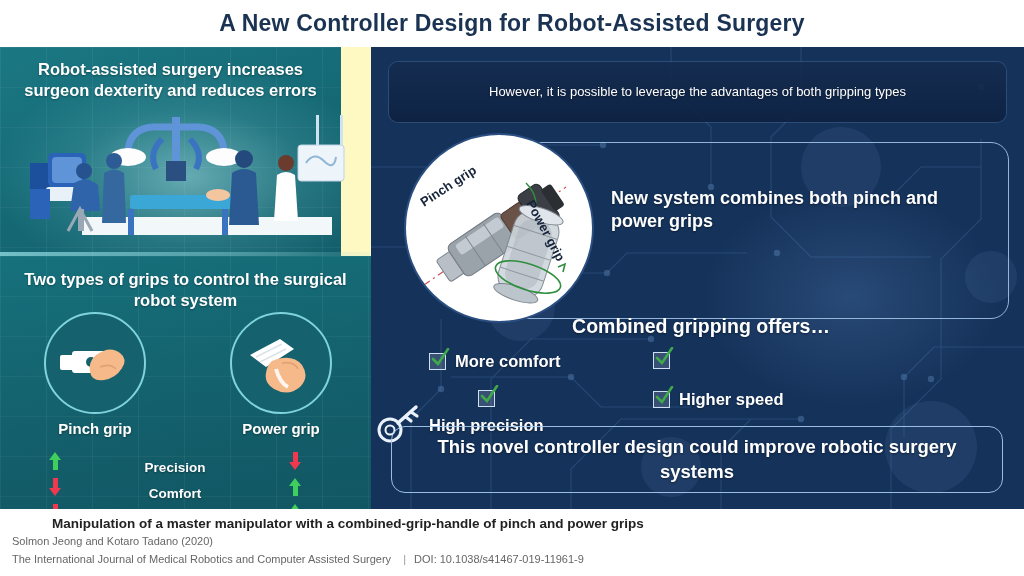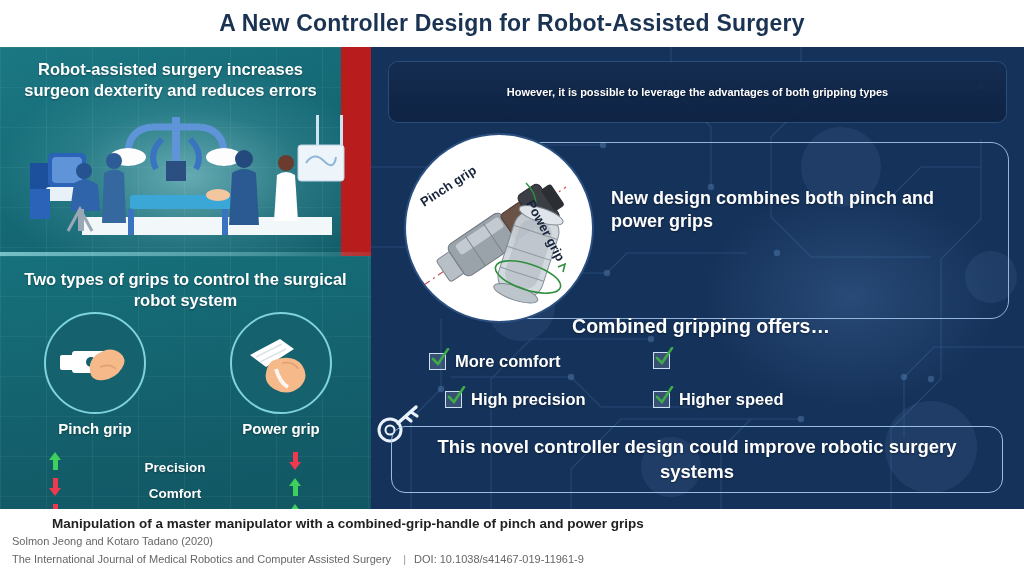--- a/index.html
+++ b/index.html
@@ -2,21 +2,21 @@
 <html><head>
 <meta charset="utf-8">
 <style>
   * { margin:0; padding:0; box-sizing:border-box; }
   html,body { width:1024px; height:576px; overflow:hidden; }
   body {
     font-family:"Liberation Sans", sans-serif;
     background:#ffffff;
     position:relative;
   }
-  .page { position:relative; width:1024px; height:576px; background:#b91c1c; }
+  .page { position:relative; width:1024px; height:576px; background:#fef9c3; }
 
   
   .header {
     position:absolute; left:0; top:0; width:1024px; height:47px;
     background:#ffffff; display:flex; align-items:center; justify-content:center;
   }
   .header h1 {
     font-size:23px; font-weight:bold; color:#1b3352; letter-spacing:.2px;
     white-space:nowrap;
   }
@@ -108,21 +108,21 @@
   }
 
   .banner {
     position:absolute; left:18px; top:15px; width:617px; height:60px;
     border-radius:9px;
     background:linear-gradient(to bottom, rgba(20,44,80,.92), rgba(14,34,66,.92));
     display:flex; align-items:center; justify-content:center; text-align:center;
     box-shadow:0 0 0 1px rgba(120,170,225,.22);
   }
   .banner span {
-    color:#fff; font-weight:bold; font-size:11px; line-height:1.32; padding:0 24px;
+    color:#fff; font-weight:normal; font-size:13px; line-height:1.32; padding:0 24px;
     text-shadow:0 1px 2px rgba(0,0,0,.4);
   }
 
   
   .design-box {
     position:absolute; left:118px; top:95px; width:520px; height:177px;
     border:1.6px solid rgba(168,205,238,.85); border-radius:18px;
   }
   .device-circle {
     position:absolute; left:33px; top:86px; width:190px; height:190px;
@@ -140,21 +140,21 @@
     color:#fff; font-weight:bold; font-size:19.5px; text-shadow:0 1px 2px rgba(0,0,0,.4);
   }
   .checks { position:absolute; left:58px; top:305px; width:580px; }
   .check-item {
     position:absolute; display:flex; align-items:center; gap:9px;
     color:#fff; font-weight:bold; font-size:16.5px; text-shadow:0 1px 2px rgba(0,0,0,.4);
     white-space:nowrap;
   }
   .check-item.c0 { left:0; top:0; }
   .check-item.c1 { left:224px; top:0; }
-  .check-item.c2 { left:16px; top:38px; }
+  .check-item.c2 { left:0; top:38px;flex-direction:column; }
   .check-item.c3 { left:224px; top:38px; }
   .cbox { position:relative; width:17px; height:17px; flex:0 0 17px; }
   .cbox .sq {
     position:absolute; inset:0; border:1.6px solid #cfe0f2; background:rgba(235,245,255,.16);
   }
   .cbox .tick {
     position:absolute; left:1px; top:-5px; width:20px; height:20px;
   }
 
   .final-box {
@@ -378,21 +378,21 @@
         <g stroke="#2f8f3e" stroke-width="1.6" fill="none">
           <ellipse cx="122" cy="142" rx="34" ry="13" transform="rotate(18 122 142)"></ellipse>
           <path d="M152 132 l7 -3 l-2 8"></path>
         </g>
 
         <text x="18" y="72" transform="rotate(-33 18 72)" font-family="'Liberation Sans',sans-serif" font-size="13" font-weight="bold" fill="#17243a">Pinch grip</text>
         <text x="120" y="68" transform="rotate(62 120 68)" font-family="'Liberation Sans',sans-serif" font-size="13" font-weight="bold" fill="#17243a">Power grip</text>
       </svg>
     </div>
 
-    <div class="design-text">New design combines both pinch and power grips</div>
+    <div class="design-text">New system combines both pinch and power grips</div>
 
     <div class="offers-title">Combined gripping offers…</div>
 
     <div class="checks">
       <div class="check-item c0">
         <span class="cbox">
           <span class="sq"></span>
           <svg class="tick" viewBox="0 0 20 20">
               <path d="M3 11 l5 5 L18 1" stroke="#3faa4a" stroke-width="2.6" fill="none" stroke-linecap="round"></path>
             </svg>

